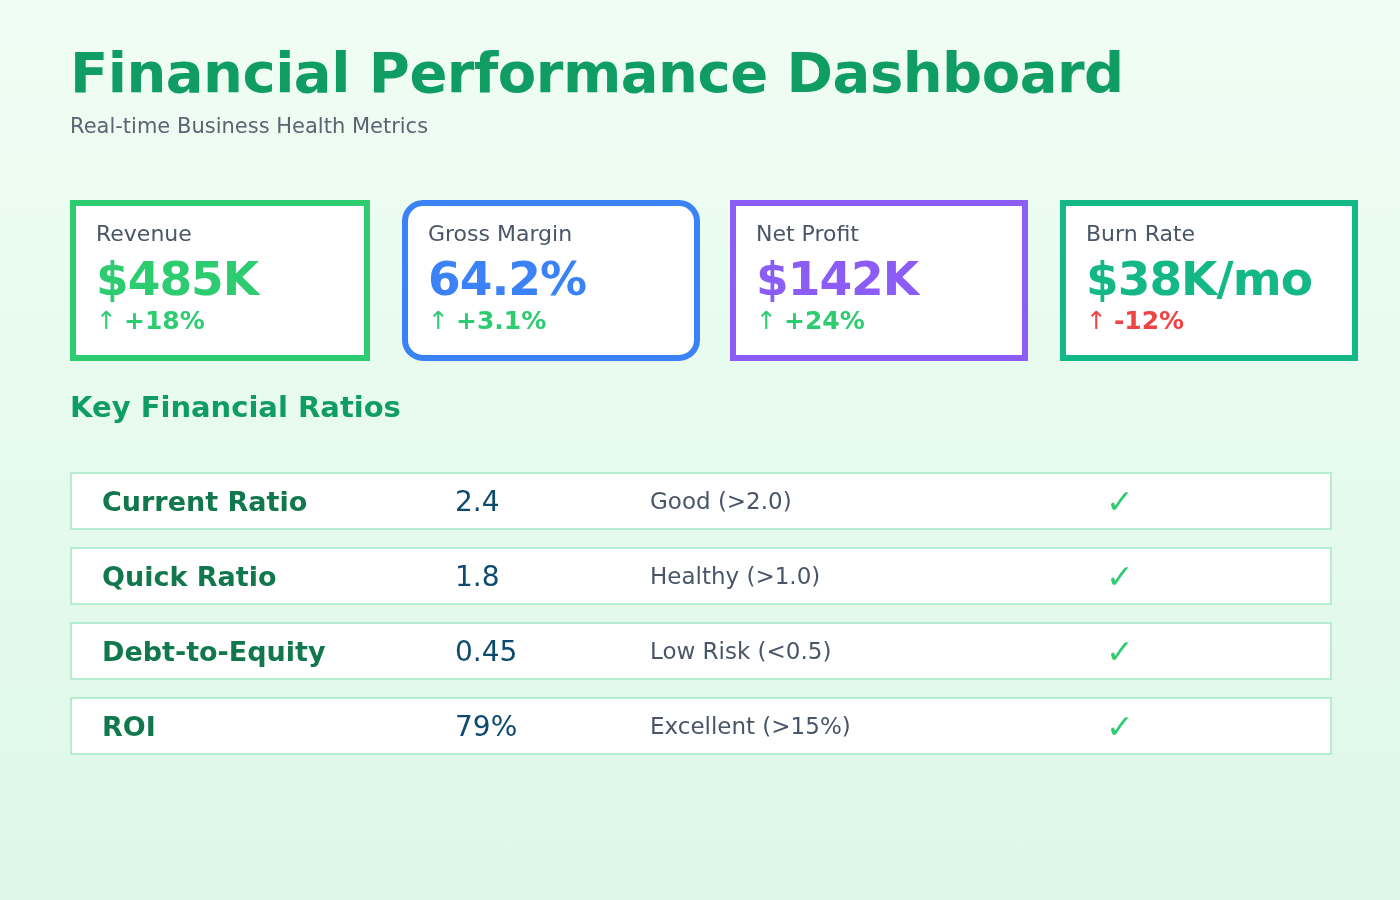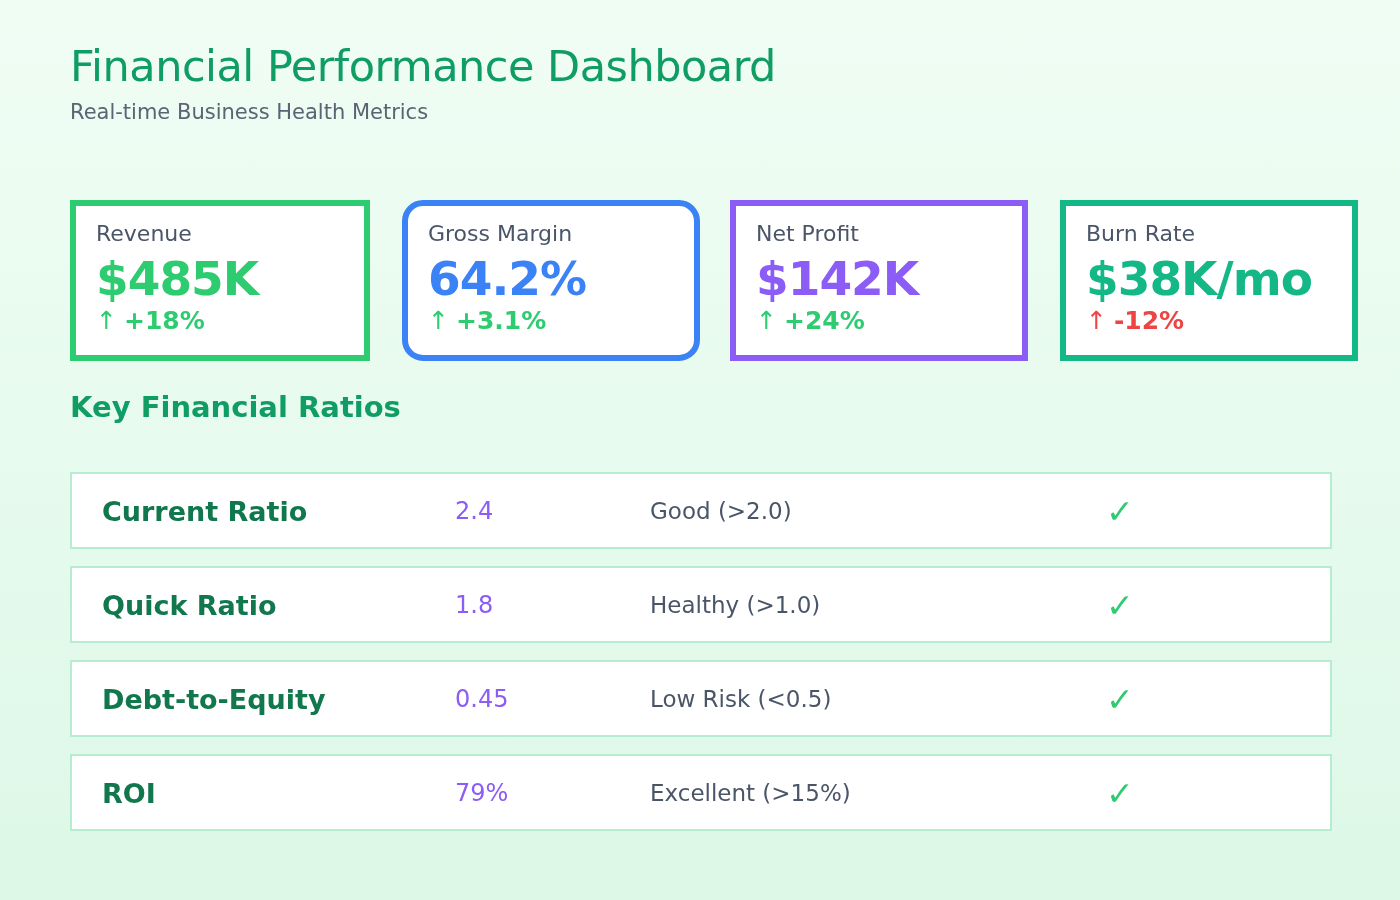--- a/index.html
+++ b/index.html
@@ -25,22 +25,22 @@
   }
 
   
   .header {
     position: absolute;
     left: 70px;
     top: 44px;
   }
 
   .dash-title {
-    font-size: 43px;
-    font-weight: normal;
+    font-size: 56px;
+    font-weight: bold;
     color: #0f9d63;
     letter-spacing: -0.5px;
     line-height: 1.05;
     white-space: nowrap;
   }
 
   .dash-subtitle {
     font-size: 21px;
     color: #5a6472;
     margin-top: 12px;
@@ -113,21 +113,21 @@
   
   .ratios {
     position: absolute;
     left: 70px;
     top: 472px;
     width: 1262px;
   }
 
   .ratio-row {
     position: relative;
-    height: 77px;
+    height: 58px;
     background: #ffffff;
     border: 2px solid #b6ecd0;
     margin-bottom: 17px;
   }
 
   .ratio-name {
     position: absolute;
     left: 30px;
     top: 50%;
     transform: translateY(-50%);
@@ -135,22 +135,22 @@
     font-weight: bold;
     color: #11774c;
     white-space: nowrap;
   }
 
   .ratio-value {
     position: absolute;
     left: 383px;
     top: 50%;
     transform: translateY(-50%);
-    font-size: 24px;
-    color: #8b5cf6;
+    font-size: 28px;
+    color: #0c4a6e;
     white-space: nowrap;
   }
 
   .ratio-status {
     position: absolute;
     left: 578px;
     top: 50%;
     transform: translateY(-50%);
     font-size: 23px;
     color: #4a5568;

